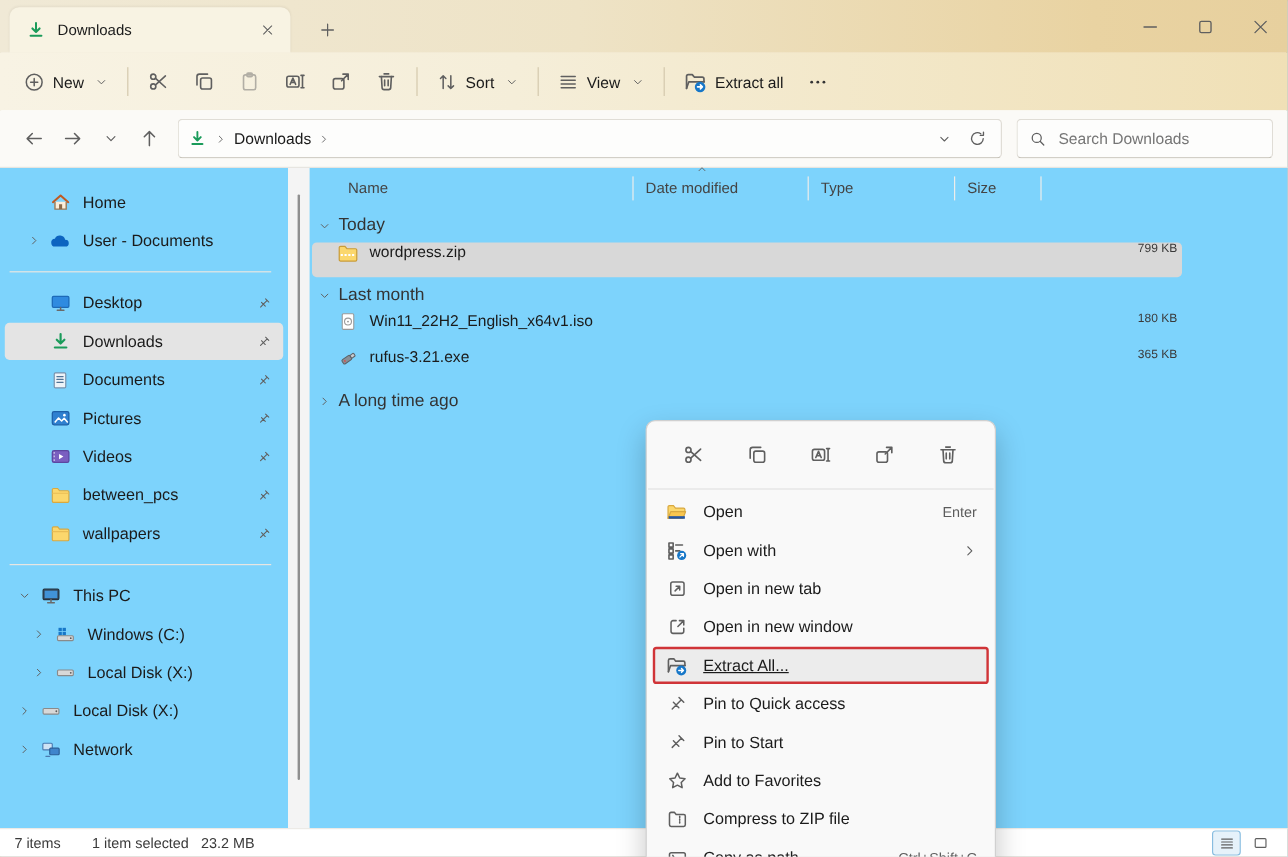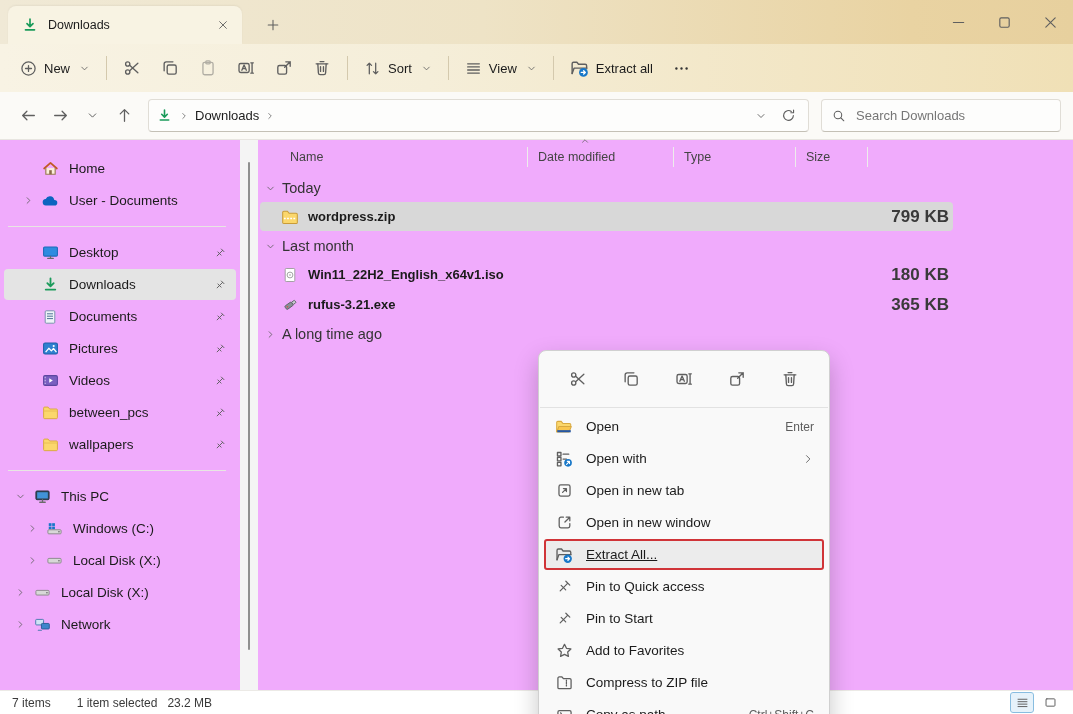--- a/index.html
+++ b/index.html
@@ -32,27 +32,27 @@
   .disabled svg { opacity:.45; }
 
   
   .addressbar { position:absolute; left:0; top:92px; width:100%; height:48px; background:#fbfaf7;
     border-bottom:1px solid #e7e5e0; display:flex; align-items:center; padding:0 12px; }
   .nav-btn { width:32px; height:32px; display:flex; align-items:center; justify-content:center; border-radius:4px; }
   .crumb-box { flex:1; height:33px; margin:0 12px 0 8px; background:#fdfdfc; border:1px solid #e0ddd6; border-bottom-color:#c4c0b6;
     border-radius:4px; display:flex; align-items:center; padding:0 8px; }
   .crumb-label { margin:0 6px; }
   .crumb-right { margin-left:auto; display:flex; align-items:center; gap:14px; padding-right:4px; }
-  .search-box { width:240px; height:33px; background:#fdfdfc; border:1px solid #e0ddd6; border-bottom-color:#c4c0b6;
+  .search-box { width:214px; height:33px; background:#fdfdfc; border:1px solid #e0ddd6; border-bottom-color:#c4c0b6;
     border-radius:4px; display:flex; align-items:center; padding:0 10px; gap:10px; }
   .search-box input { border:none; outline:none; background:transparent; font-family:inherit; font-size:13px; width:150px; color:#1b1b1b; }
   .search-box input::placeholder { color:#767676; }
 
   
-  .main { position:absolute; left:0; top:140px; width:100%; height:550px; background:#f0abfc; }
+  .main { position:absolute; left:0; top:140px; width:100%; height:550px; background:#7dd3fc; }
 
   
   .sidebar { position:absolute; left:0; top:0; width:240px; height:100%; padding-top:12px; }
   .srow { height:31px; margin:1px 4px; border-radius:4px; display:flex; align-items:center; padding-left:12px; font-size:13.5px; }
   .srow.sel { background:#e4e4e4; }
   .slot { width:24px; display:flex; align-items:center; justify-content:center; flex:none; }
   .sic { width:20px; display:flex; align-items:center; justify-content:center; flex:none; margin-right:9px; }
   .spin { margin-left:auto; margin-right:10px; }
   .sdiv { height:1px; background:#e8e6e2; margin:10px 14px 10px 8px; }
   .tree .srow { padding-left:4px; }
@@ -66,24 +66,24 @@
   .filearea { position:absolute; left:258px; top:0; right:0; height:100%; }
   .fheader { display:flex; height:34px; align-items:center; color:#444; font-size:12.5px; position:relative;text-align:center; }
   .fh { height:20px; display:flex; align-items:center; border-right:1px solid #ededeb; padding-left:10px; }
   .fh1 { width:270px; padding-left:32px; }
   .fh2 { width:146px; position:relative; }
   .fh3 { width:122px; }
   .fh4 { width:72px; }
   .sortmark { position:absolute; top:-11px; left:52px; }
   .fgroup { height:28px; display:flex; align-items:center; font-size:14.5px; color:#333; }
   .fg-chev { width:24px; display:flex; justify-content:center; }
-  .frow { position:relative; height:29px; margin:0 120px 1px 2px; border-radius:4px; display:flex; align-items:center; padding-left:20px;font-weight:bold; }
+  .frow { position:relative; height:29px; margin:0 88px 1px 2px; border-radius:4px; display:flex; padding-left:20px; }
   .frow.sel { background:#d8d8d8; }
   .fic { width:20px; margin-right:8px; display:flex; justify-content:center; }
-  .fsize { position:absolute; right:4px; width:70px; text-align:right; font-size:17px; color:#3a3a3a; }
+  .fsize { position:absolute; right:4px; width:70px; text-align:right; font-size:10px; color:#3a3a3a; }
 
   
   .cmenu { position:absolute; left:538px; top:210px; width:292px; background:#f9f9f9;
     border:1px solid #d0d0d0; border-radius:8px; box-shadow:0 10px 24px rgba(0,0,0,.22); padding:5px 0 4px; z-index:10; }
   .qrow { display:flex; align-items:center; justify-content:space-between; padding:8px 22px 10px; }
   .qbtn { width:34px; height:30px; display:flex; align-items:center; justify-content:center; border-radius:4px; }
   .msep { height:1px; background:#e2e2e2; margin:3px 1px; }
   .mi { height:31px; margin:1px 5px; border-radius:4px; display:flex; align-items:center; padding:0 10px; font-size:13.5px; }
   .mi.hl { background:#ececec; border:2px solid #d03438; border-radius:3px; padding:0 8px;text-decoration:underline; }
   .mic { width:20px; display:flex; justify-content:center; flex:none; margin-right:12px; }

